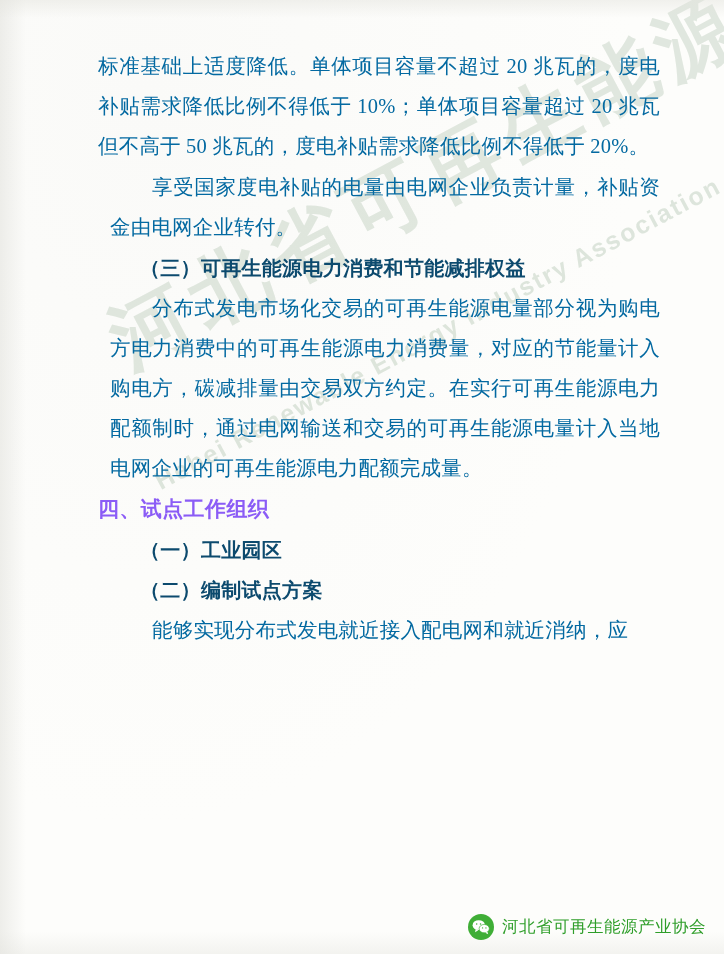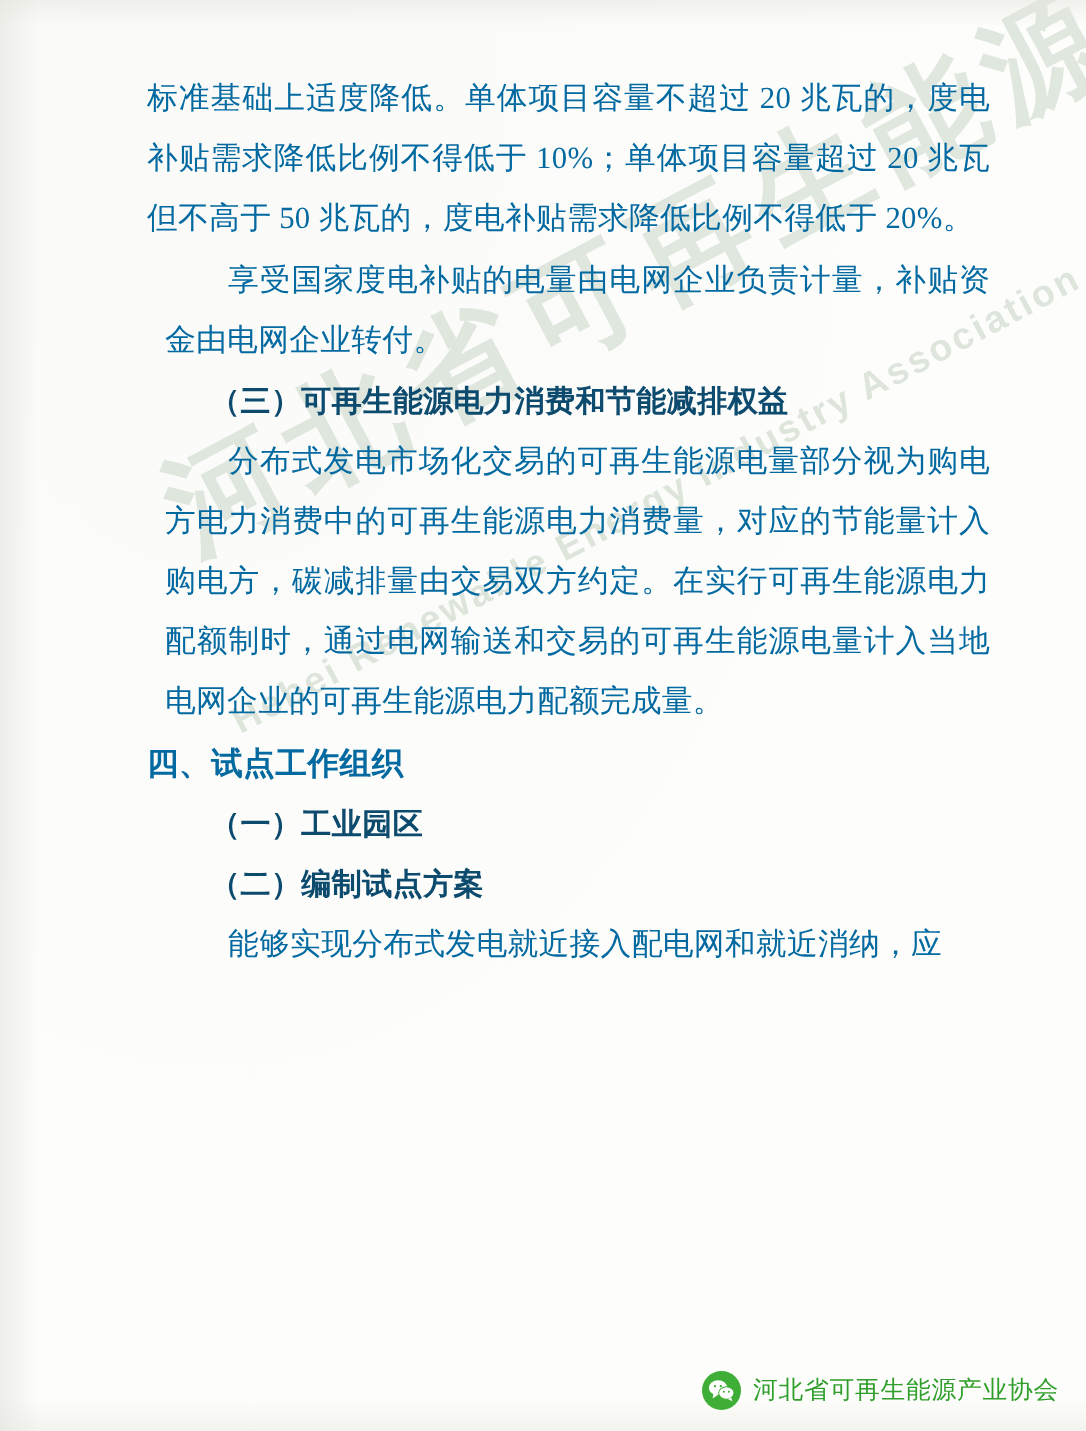--- a/index.html
+++ b/index.html
@@ -51,21 +51,21 @@
   }
   p.indent {
     text-indent: 42px;
     margin-left: 12px;
   }
   p.heading {
     margin: 0;
     font-size: 21px;
     line-height: 41px;
     font-weight: bold;
-    color: #0369a1;
+    color: #8b5cf6;
     letter-spacing: 0.4px;
   }
   p.subheading {
     margin: 0;
     font-size: 20px;
     line-height: 40px;
     font-weight: bold;
     color: #0c4a6e;
     text-indent: 42px;
     letter-spacing: 0.3px;

